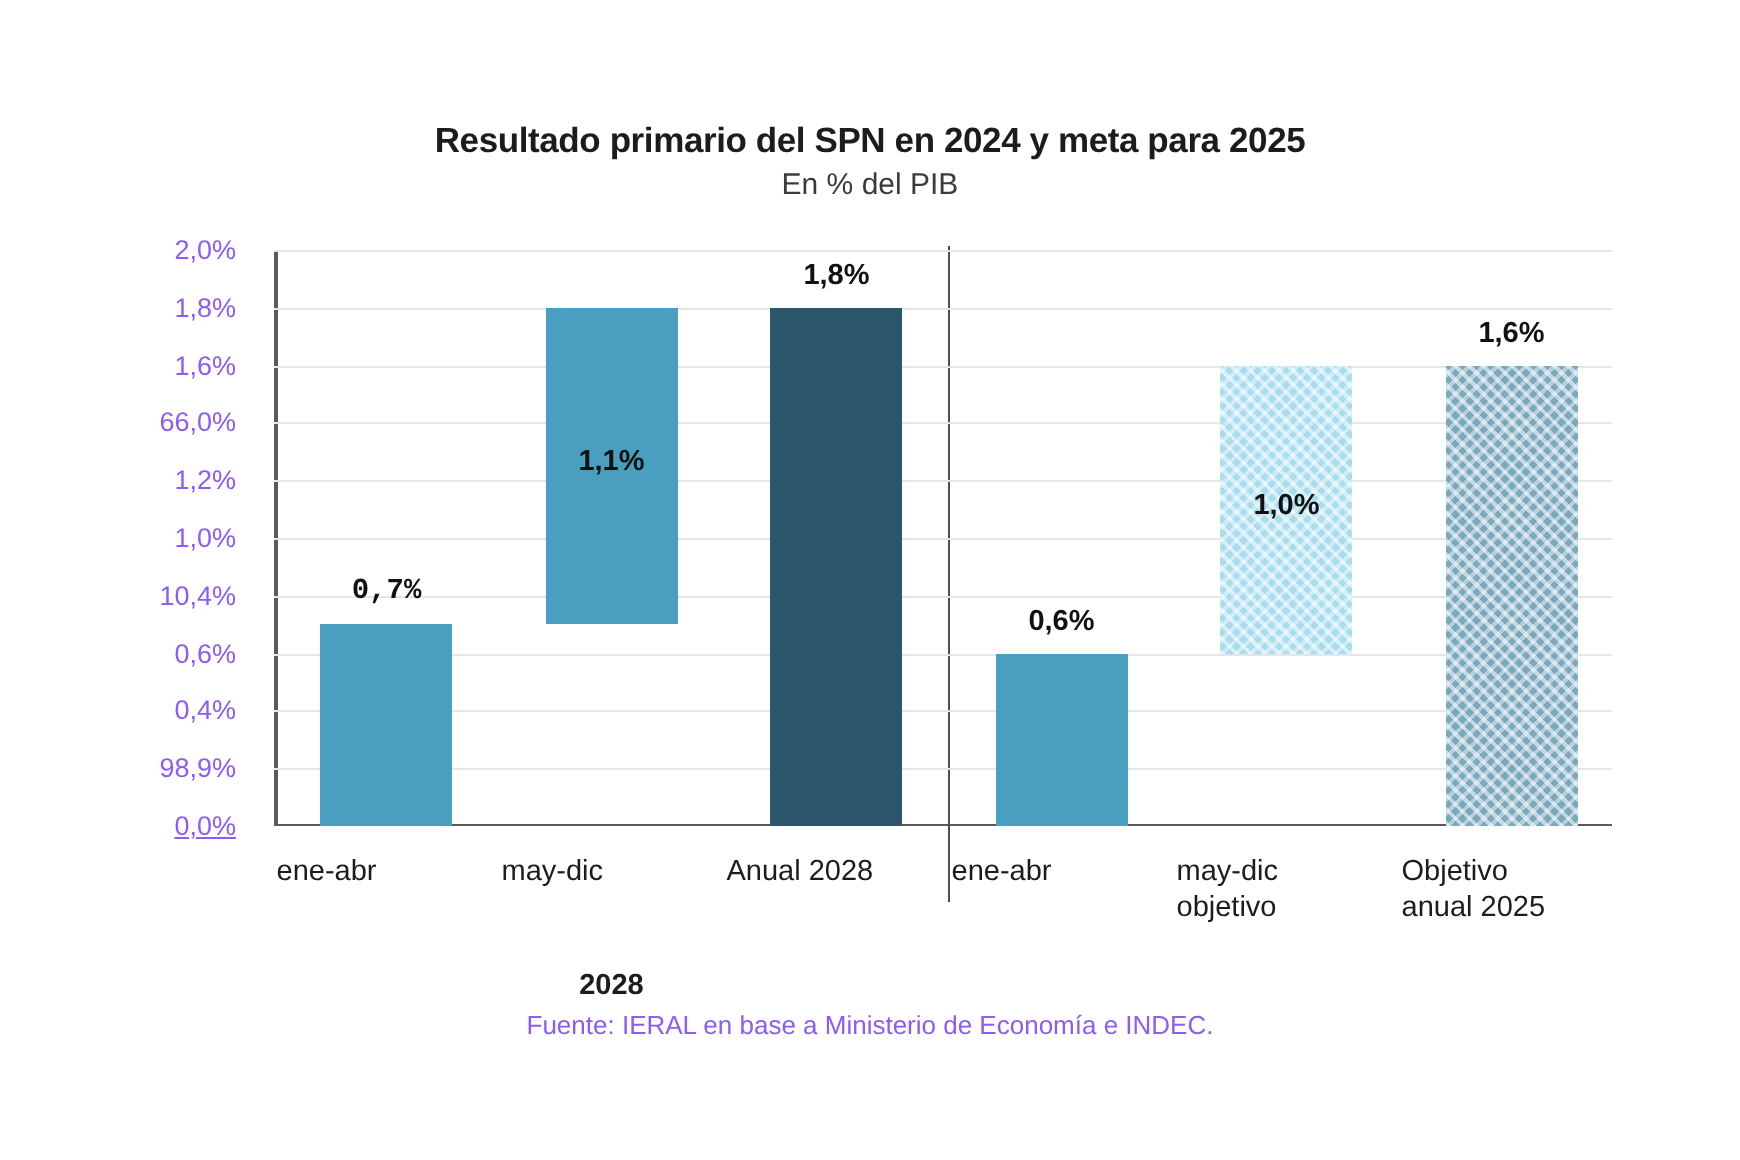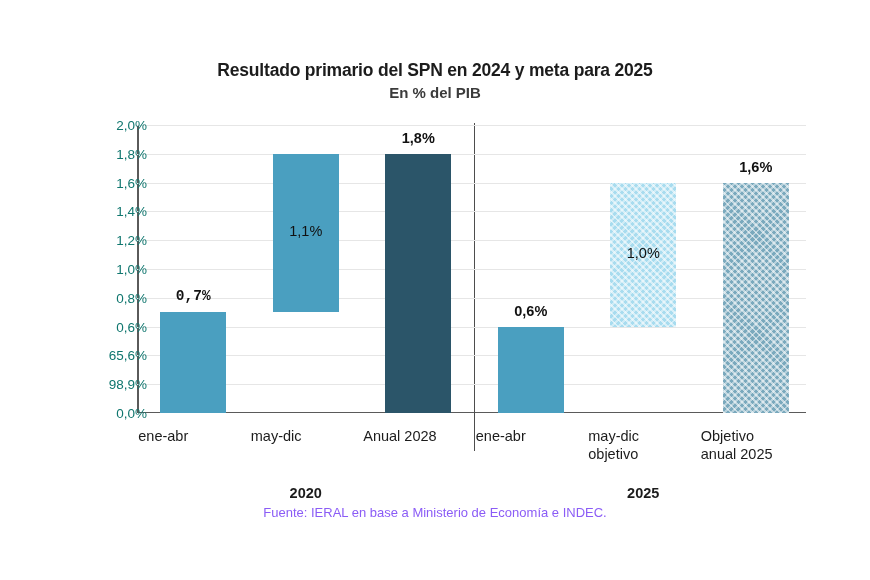--- a/index.html
+++ b/index.html
@@ -37,21 +37,21 @@
     text-align: center;
   }
   #chart-title {
     font-size: 17.5px;
     font-weight: bold;
     color: #1c1c1c;
     letter-spacing: -0.2px;
   }
   #chart-subtitle {
     font-size: 15px;
-    font-weight: bold;
+    font-weight: normal;
     color: #3b3b3b;
     margin-top: 3px;
   }
 
   
   #plot {
     position: absolute;
     left: 97px;
     top: 85px;
     width: 675px;
@@ -79,25 +79,25 @@
     left: 0;
     top: 0;
     width: 1.5px;
     height: 100%;
     background: #5a5a5a;
   }
 
   
   .ytick {
     position: absolute;
-    right: 683px;
+    right: 712px;
     width: 70px;
     text-align: right;
     font-size: 13.5px;
-    color: #0f766e;
+    color: #8b5cf6;
     transform: translateY(-50%);
     white-space: nowrap;
   }
 
   
   #group-separator {
     position: absolute;
     width: 1.2px;
     background: #4d4d4d;
   }
@@ -112,21 +112,21 @@
     text-align: center;
     font-size: 14.5px;
     font-weight: bold;
     color: #111111;
     white-space: nowrap;
   }
   .bar-inner-label {
     position: absolute;
     text-align: center;
     font-size: 14.5px;
-    font-weight: normal;
+    font-weight: bold;
     color: #111111;
     white-space: nowrap;
   }
 
   
   .catlabel {
     position: absolute;
     font-size: 14.5px;
     color: #1c1c1c;
     line-height: 1.25;
@@ -186,35 +186,34 @@
         <div class="bar-label" style="left: 230.25px; width: 102px; top: 4.8px;">1,8%</div>
         <div class="bar" style="left: 360.75px; top: 201.6px; width: 66px; height: 86.4px; background: rgb(74, 159, 192);"></div>
         <div class="bar-label" style="left: 342.75px; width: 102px; top: 177.6px;">0,6%</div>
         <div class="bar" style="left: 473.25px; top: 57.6px; width: 66px; height: 144px; background: repeating-linear-gradient(45deg, rgba(255, 255, 255, 0.55) 0px, rgba(255, 255, 255, 0.55) 2px, rgba(255, 255, 255, 0) 2px, rgba(255, 255, 255, 0) 5px), repeating-linear-gradient(-45deg, rgba(255, 255, 255, 0.45) 0px, rgba(255, 255, 255, 0.45) 2px, rgba(255, 255, 255, 0) 2px, rgba(255, 255, 255, 0) 5px) rgb(168, 220, 239);"></div>
         <div class="bar-inner-label" style="left: 455.25px; width: 102px; top: 119.6px;">1,0%</div>
         <div class="bar" style="left: 585.75px; top: 57.6px; width: 66px; height: 230.4px; background: repeating-linear-gradient(45deg, rgba(255, 255, 255, 0.55) 0px, rgba(255, 255, 255, 0.55) 2px, rgba(255, 255, 255, 0) 2px, rgba(255, 255, 255, 0) 5px), repeating-linear-gradient(-45deg, rgba(255, 255, 255, 0.45) 0px, rgba(255, 255, 255, 0.45) 2px, rgba(255, 255, 255, 0) 2px, rgba(255, 255, 255, 0) 5px) rgb(122, 169, 189);"></div>
         <div class="bar-label" style="left: 567.75px; width: 102px; top: 33.6px;">1,6%</div>
       </div>
 
     <div id="source-note">Fuente: IERAL en base a Ministerio de Economía e INDEC.</div>
-  <div class="ytick" style="top: 373px;">0,0%</div>
+  <div class="ytick" style="top: 373px; text-decoration: underline;">0,0%</div>
       <div class="ytick" style="top: 344.2px;">98,9%</div>
-      <div class="ytick" style="top: 315.4px;">65,6%</div>
+      <div class="ytick" style="top: 315.4px;">0,4%</div>
       <div class="ytick" style="top: 286.6px;">0,6%</div>
-      <div class="ytick" style="top: 257.8px;">0,8%</div>
+      <div class="ytick" style="top: 257.8px;">10,4%</div>
       <div class="ytick" style="top: 229px;">1,0%</div>
       <div class="ytick" style="top: 200.2px;">1,2%</div>
-      <div class="ytick" style="top: 171.4px;">1,4%</div>
+      <div class="ytick" style="top: 171.4px;">66,0%</div>
       <div class="ytick" style="top: 142.6px;">1,6%</div>
       <div class="ytick" style="top: 113.8px;">1,8%</div>
       <div class="ytick" style="top: 85px;">2,0%</div>
       <div class="catlabel" style="left: 98.25px; width: 110px; top: 387px;">ene-abr</div>
       <div class="catlabel" style="left: 210.75px; width: 110px; top: 387px;">may-dic</div>
       <div class="catlabel" style="left: 323.25px; width: 110px; top: 387px;">Anual 2028</div>
       <div class="catlabel" style="left: 435.75px; width: 110px; top: 387px;">ene-abr</div>
       <div class="catlabel" style="left: 548.25px; width: 110px; top: 387px;">may-dic
 objetivo</div>
       <div class="catlabel" style="left: 660.75px; width: 110px; top: 387px;">Objetivo
 anual 2025</div>
-      <div class="grouplabel" style="left: 195.75px; width: 140px; top: 445px;">2020</div>
-      <div class="grouplabel" style="left: 533.25px; width: 140px; top: 445px;">2025</div>
+      <div class="grouplabel" style="left: 195.75px; width: 140px; top: 445px;">2028</div>
     </div>
 </div>
 
 </body></html>

